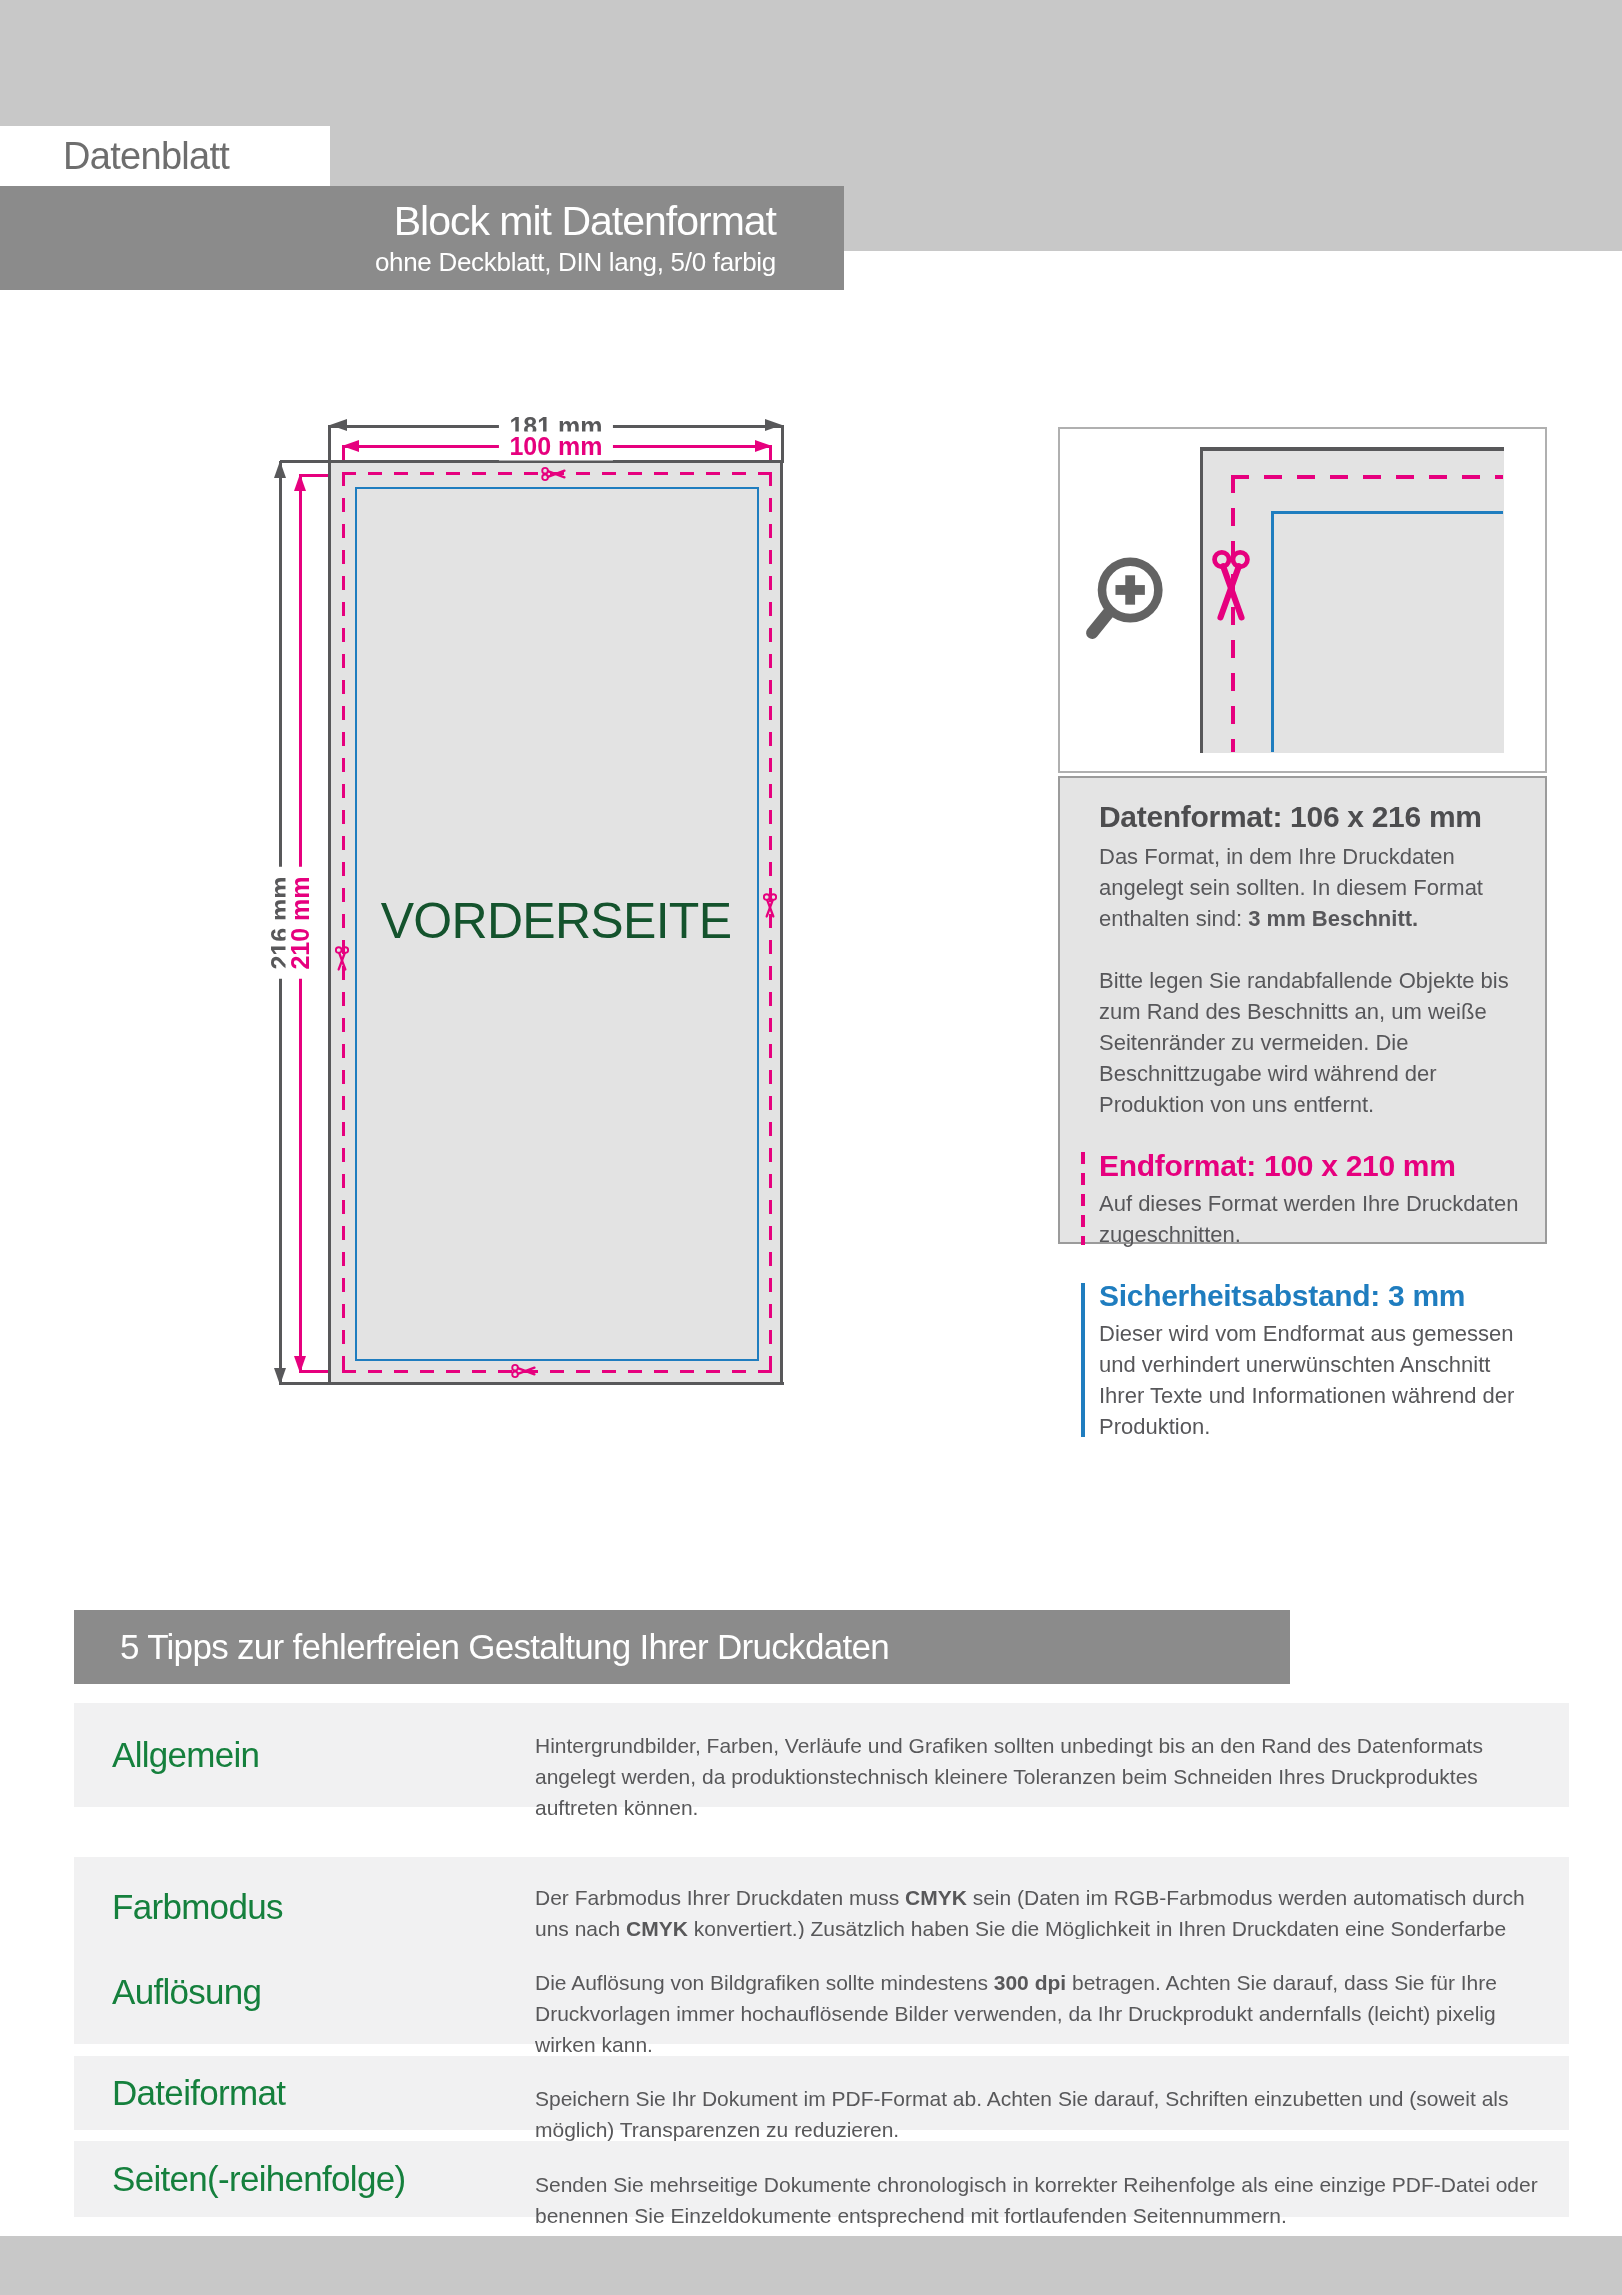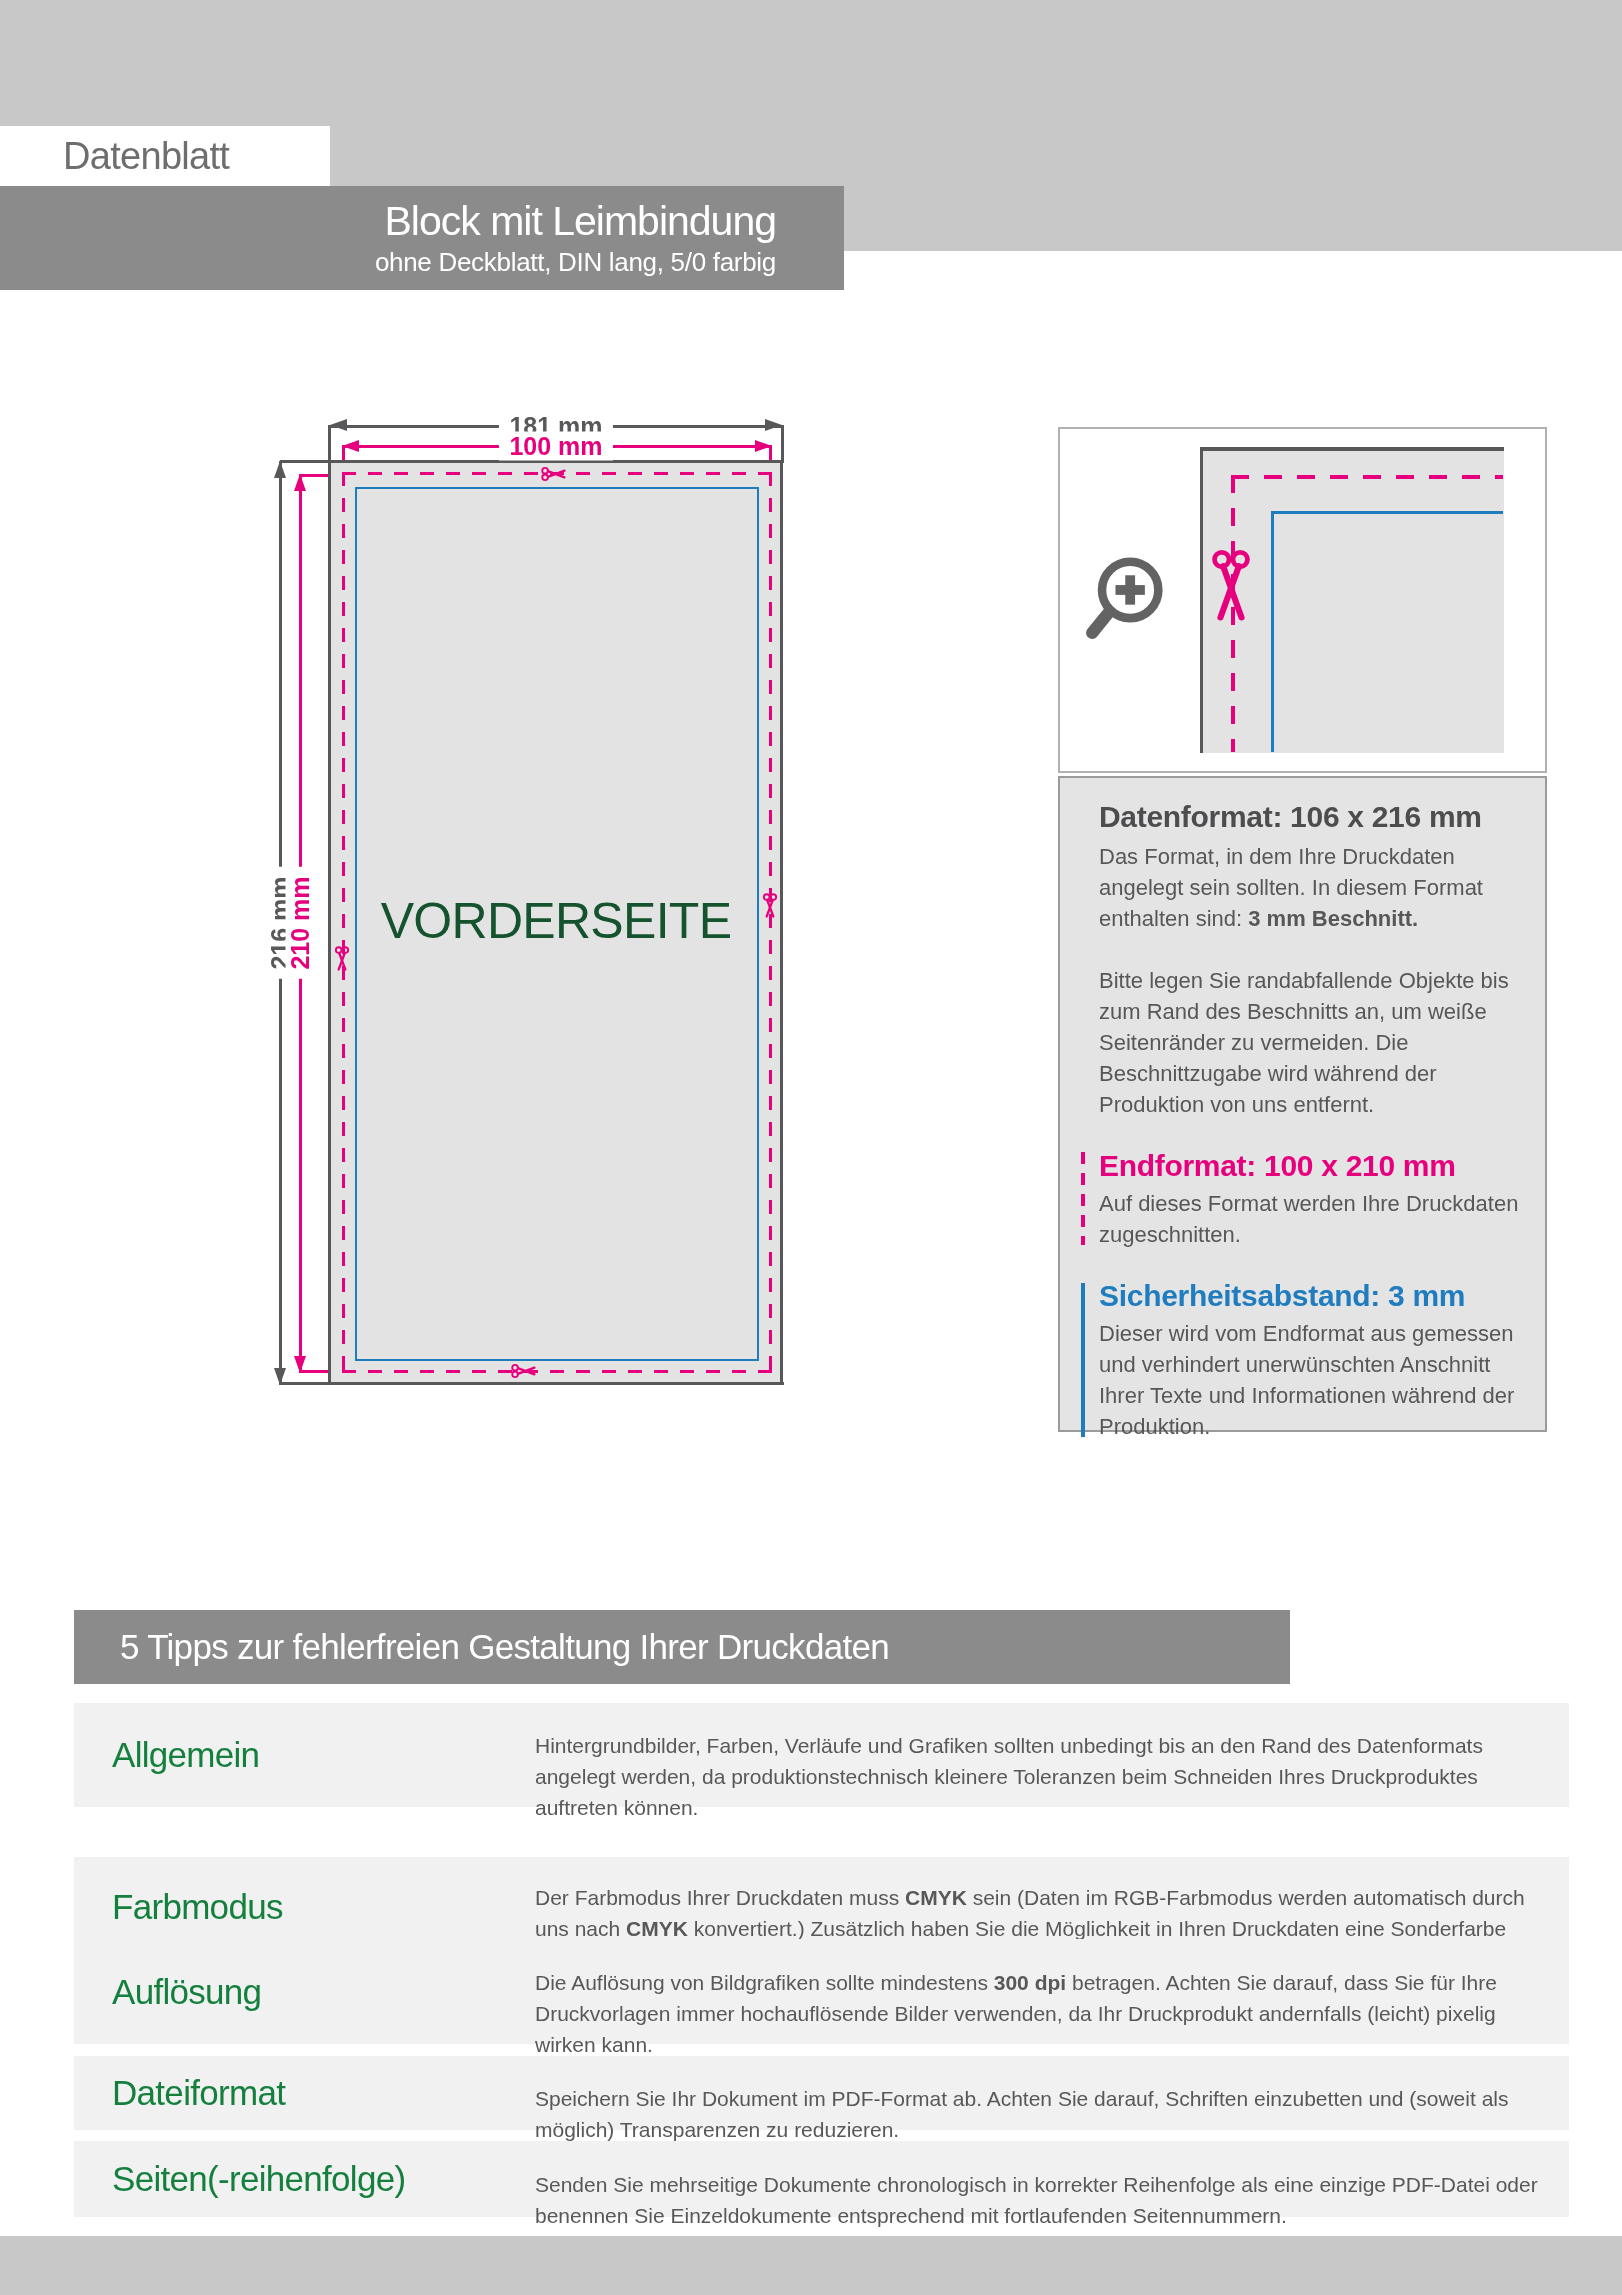--- a/index.html
+++ b/index.html
@@ -65,21 +65,21 @@
   .d-dash-v{left:171px;top:46px;width:3.9px;height:277px;
     background:repeating-linear-gradient(180deg,#e6007e 0 18.3px,transparent 18.3px 33px);}
   .d-dash-h{left:171px;top:46px;width:272px;height:3.9px;
     background:repeating-linear-gradient(90deg,#e6007e 0 18.3px,transparent 18.3px 33px);}
   .d-blue-v{left:211px;top:82px;width:3.3px;height:241px;background:#1f7dbf;}
   .d-blue-h{left:211px;top:82px;width:232px;height:3.3px;background:#1f7dbf;}
   .d-scissors{left:147px;top:120px;}
   .d-magnifier{left:15.7px;top:123px;}
 
   
-  .info-box{left:1058px;top:776px;width:489px;height:656px;background:#e4e4e4;
+  .info-box{left:1058px;top:776px;width:489px;height:468px;background:#e4e4e4;
     border:2.6px solid #9b9b9b;box-sizing:border-box;z-index:2;
     padding:22px 22px 0 39px;color:#57575a;}
   .info-box h2{margin:0;font-size:30px;letter-spacing:-0.3px;color:#4d4d4f;font-weight:700;}
   .info-box p{margin:0;font-size:22px;line-height:31px;}
   .info-box .p1{margin-top:6.5px;}
   .info-box .p2{margin-top:31px;}
   .sec{position:relative;margin-top:29px;}
   .sec .bar{position:absolute;left:-18.3px;top:3.9px;bottom:5.2px;width:3.9px;}
   .bar-dashed{background:repeating-linear-gradient(180deg,#e6007e 0 11.8px,transparent 11.8px 21px);}
   .bar-blue{background:#1f7dbf;}
@@ -106,21 +106,21 @@
 </head>
 <body>
 
 <div class="abs top-band"></div>
 <div class="abs footer-band"></div>
 
 <div class="abs datenblatt-box">
   <span>Datenblatt</span>
 </div>
 <div class="abs title-banner">
-  <span class="t1">Block mit Leimbindung</span>
+  <span class="t1">Block mit Datenformat</span>
   <span class="t2">ohne Deckblatt, DIN lang, 5/0 farbig</span>
 </div>
 
 <div>
 
   <div class="abs card"></div>
   <div class="abs gline edge-top"></div>
   <div class="abs gline edge-bottom"></div>
 
   <div class="abs dash-h" style="left:342px;top:472px;width:430px;"></div>

